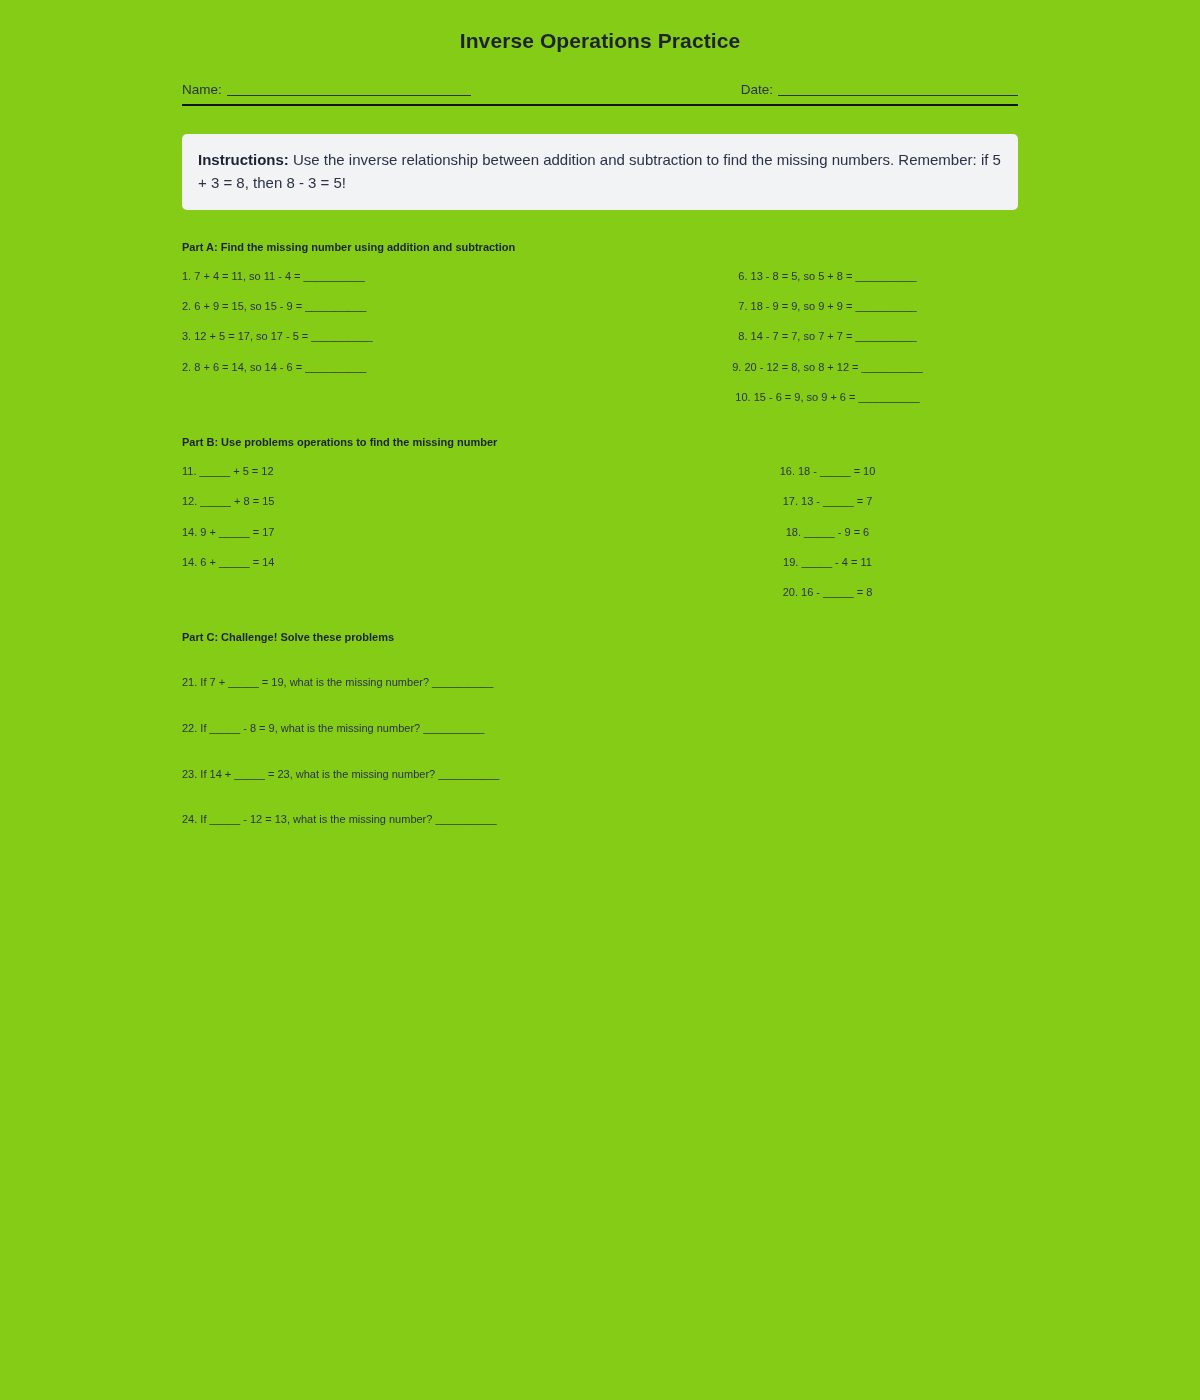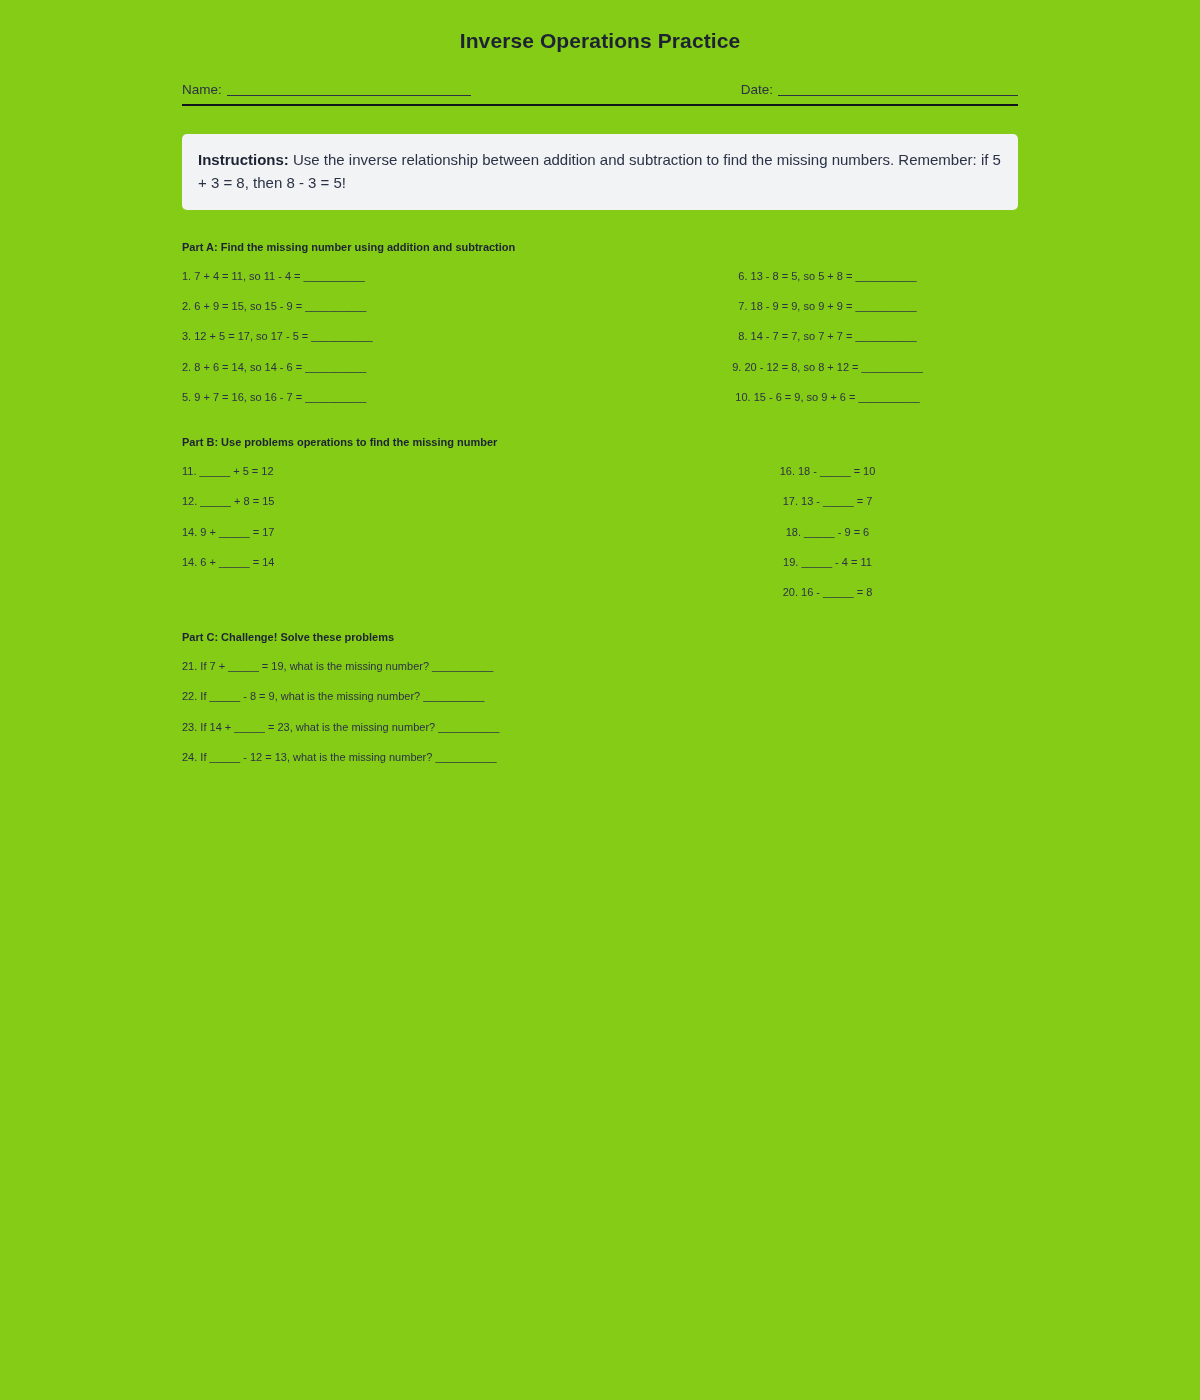--- a/index.html
+++ b/index.html
@@ -100,21 +100,21 @@
 
   .problem {
     font-size: 11px;
     line-height: 1.25;
     color: #2b3245;
     margin: 0 0 16.5px 0;
     white-space: nowrap;
   }
   .problem:last-child { margin-bottom: 0; }
 
-  .section-c .problem { margin-bottom: 16.5px; }
+  .section-c .problem { margin-bottom: 16.5px; margin-top: 32px; }
 </style>
 </head>
 <body>
 
 <div class="page">
 
   <h1 class="doc-title">Inverse Operations Practice</h1>
 
   <div class="meta-row">
     <div class="meta-field">
@@ -134,21 +134,20 @@
   </div>
 
   <div class="section section-a">
     <h2 class="section-title">Part A: Find the missing number using addition and subtraction</h2>
     <div class="two-col">
       <div class="col left">
         <p class="problem">1. 7 + 4 = 11, so 11 - 4 = __________</p>
         <p class="problem">2. 6 + 9 = 15, so 15 - 9 = __________</p>
         <p class="problem">3. 12 + 5 = 17, so 17 - 5 = __________</p>
         <p class="problem">2. 8 + 6 = 14, so 14 - 6 = __________</p>
-        <p class="problem">5. 9 + 7 = 16, so 16 - 7 = __________</p>
       </div>
       <div class="col right">
         <p class="problem">6. 13 - 8 = 5, so 5 + 8 = __________</p>
         <p class="problem">7. 18 - 9 = 9, so 9 + 9 = __________</p>
         <p class="problem">8. 14 - 7 = 7, so 7 + 7 = __________</p>
         <p class="problem">9. 20 - 12 = 8, so 8 + 12 = __________</p>
         <p class="problem">10. 15 - 6 = 9, so 9 + 6 = __________</p>
       </div>
     </div>
   </div>

